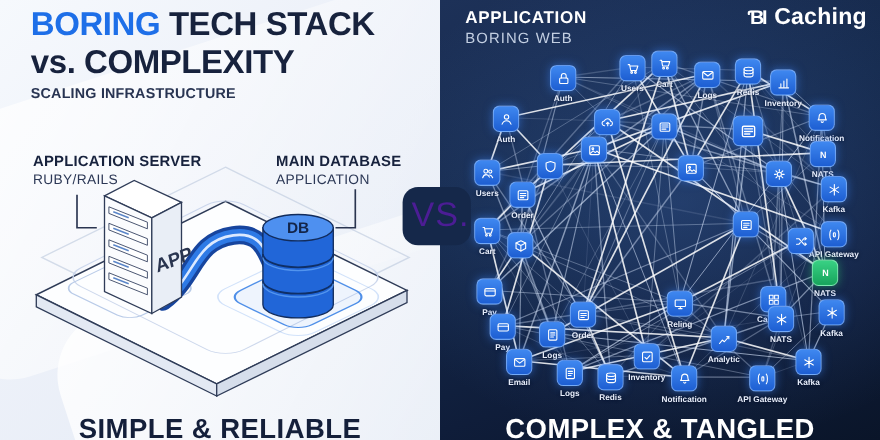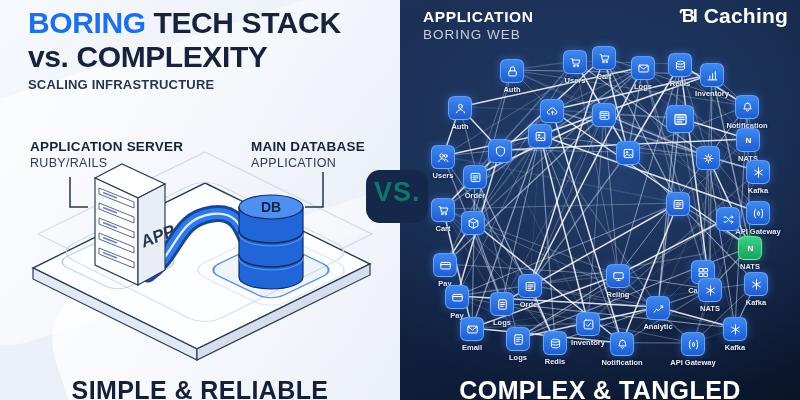--- a/index.html
+++ b/index.html
@@ -19,22 +19,22 @@
   .callout{position:absolute;line-height:1.25;}
   .c1{font-size:13.5px;font-weight:800;color:#17223d;letter-spacing:.2px;}
   .c2{font-size:12.5px;font-weight:500;color:#2c3856;letter-spacing:.3px;}
   .caption{position:absolute;top:377px;width:400px;text-align:center;
            font-size:25px;font-weight:800;letter-spacing:.4px;line-height:27px;}
   #left .caption{color:#141f3a;}
   #illus{position:absolute;left:0;top:0;}
   
   #vs-tab{position:absolute;left:366px;top:170px;width:62px;height:53px;
           background:#15284a;border-radius:14px;}
-  #vs-text{position:absolute;left:374px;top:177px;color:#0f766e;
-           font-size:27px;font-weight:700;letter-spacing:1px;}
+  #vs-text{position:absolute;left:374px;top:177px;color:#4c1d95;
+           font-size:31px;font-weight:400;letter-spacing:1px;}
   
   #right{left:400px;width:400px;color:#fff;
      background:radial-gradient(430px 320px at 55% 46%,rgba(72,118,196,.30),rgba(0,0,0,0) 70%),
                 linear-gradient(160deg,#1d3158 0%,#15294b 38%,#0f1d3a 72%,#0a1529 100%);}
   .rh-title{position:absolute;left:23px;top:8px;font-size:15.5px;font-weight:800;
             letter-spacing:.6px;color:#ffffff;}
   .rh-sub{position:absolute;left:23px;top:27px;font-size:13.5px;font-weight:500;
           letter-spacing:1px;color:#c3cfe2;}
   #logo{position:absolute;right:12px;top:4px;display:flex;align-items:center;}
   #logo .mark{font-size:18px;font-weight:800;letter-spacing:-2px;color:#fff;}

